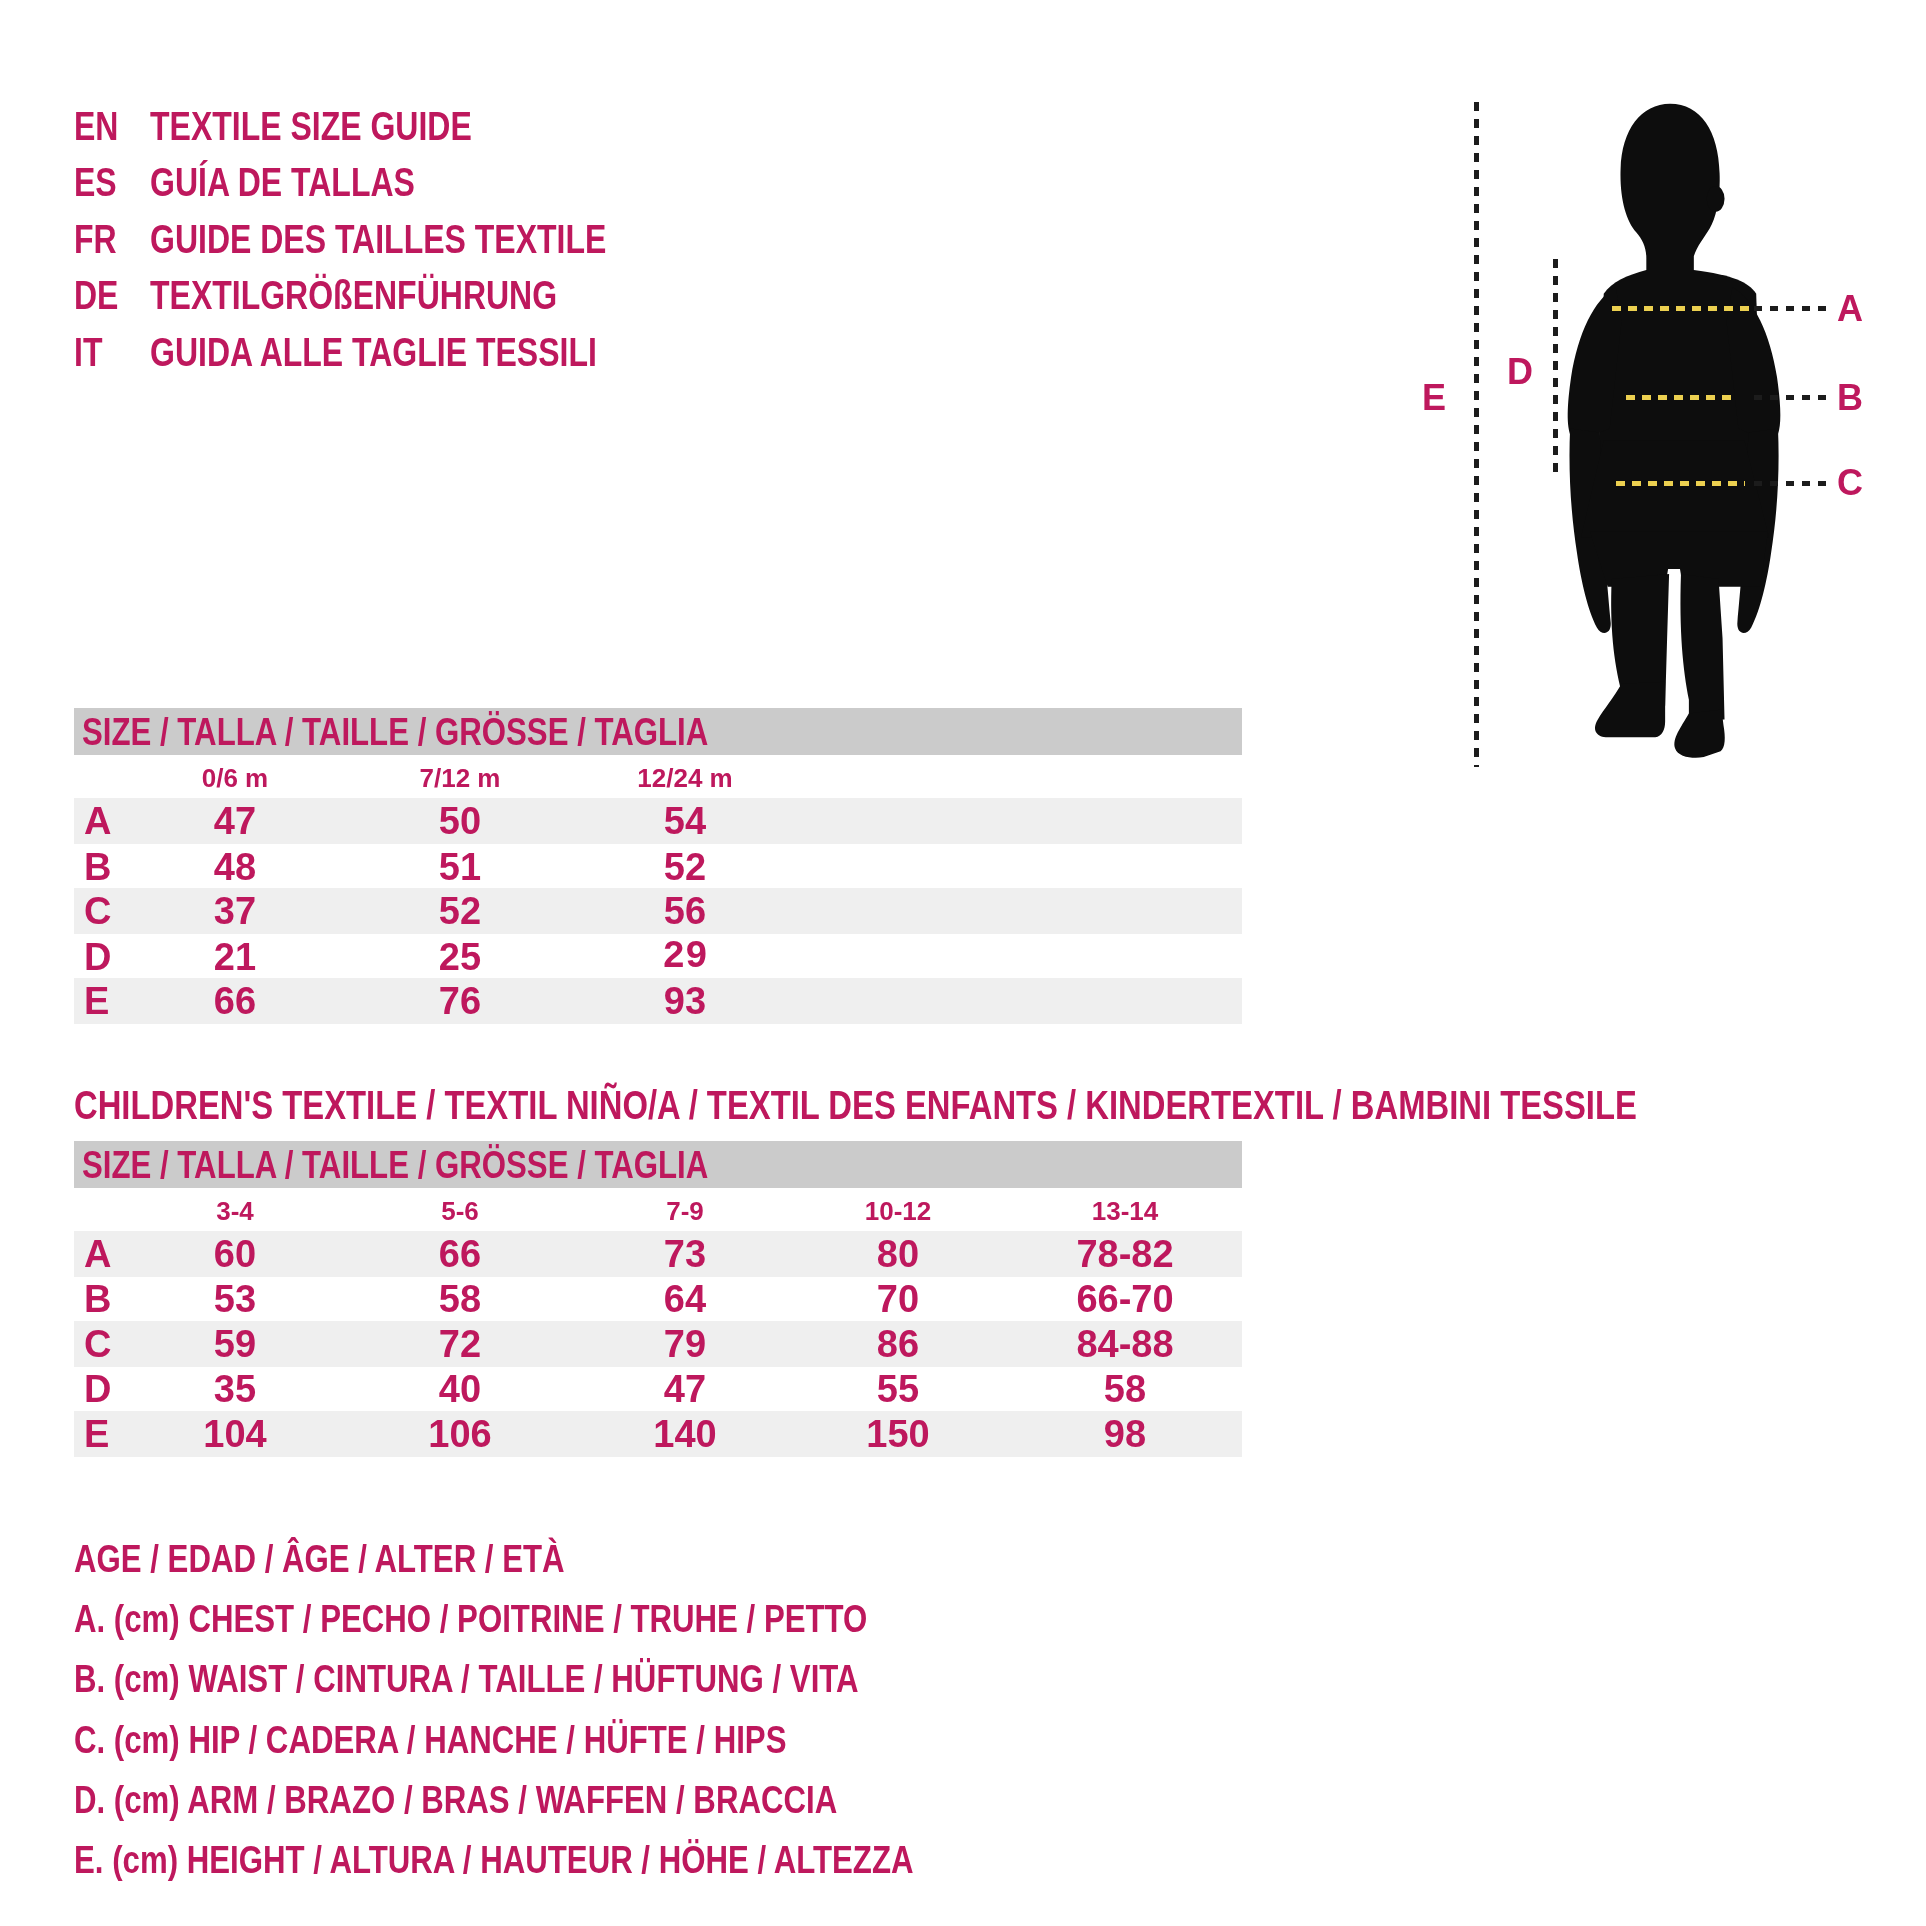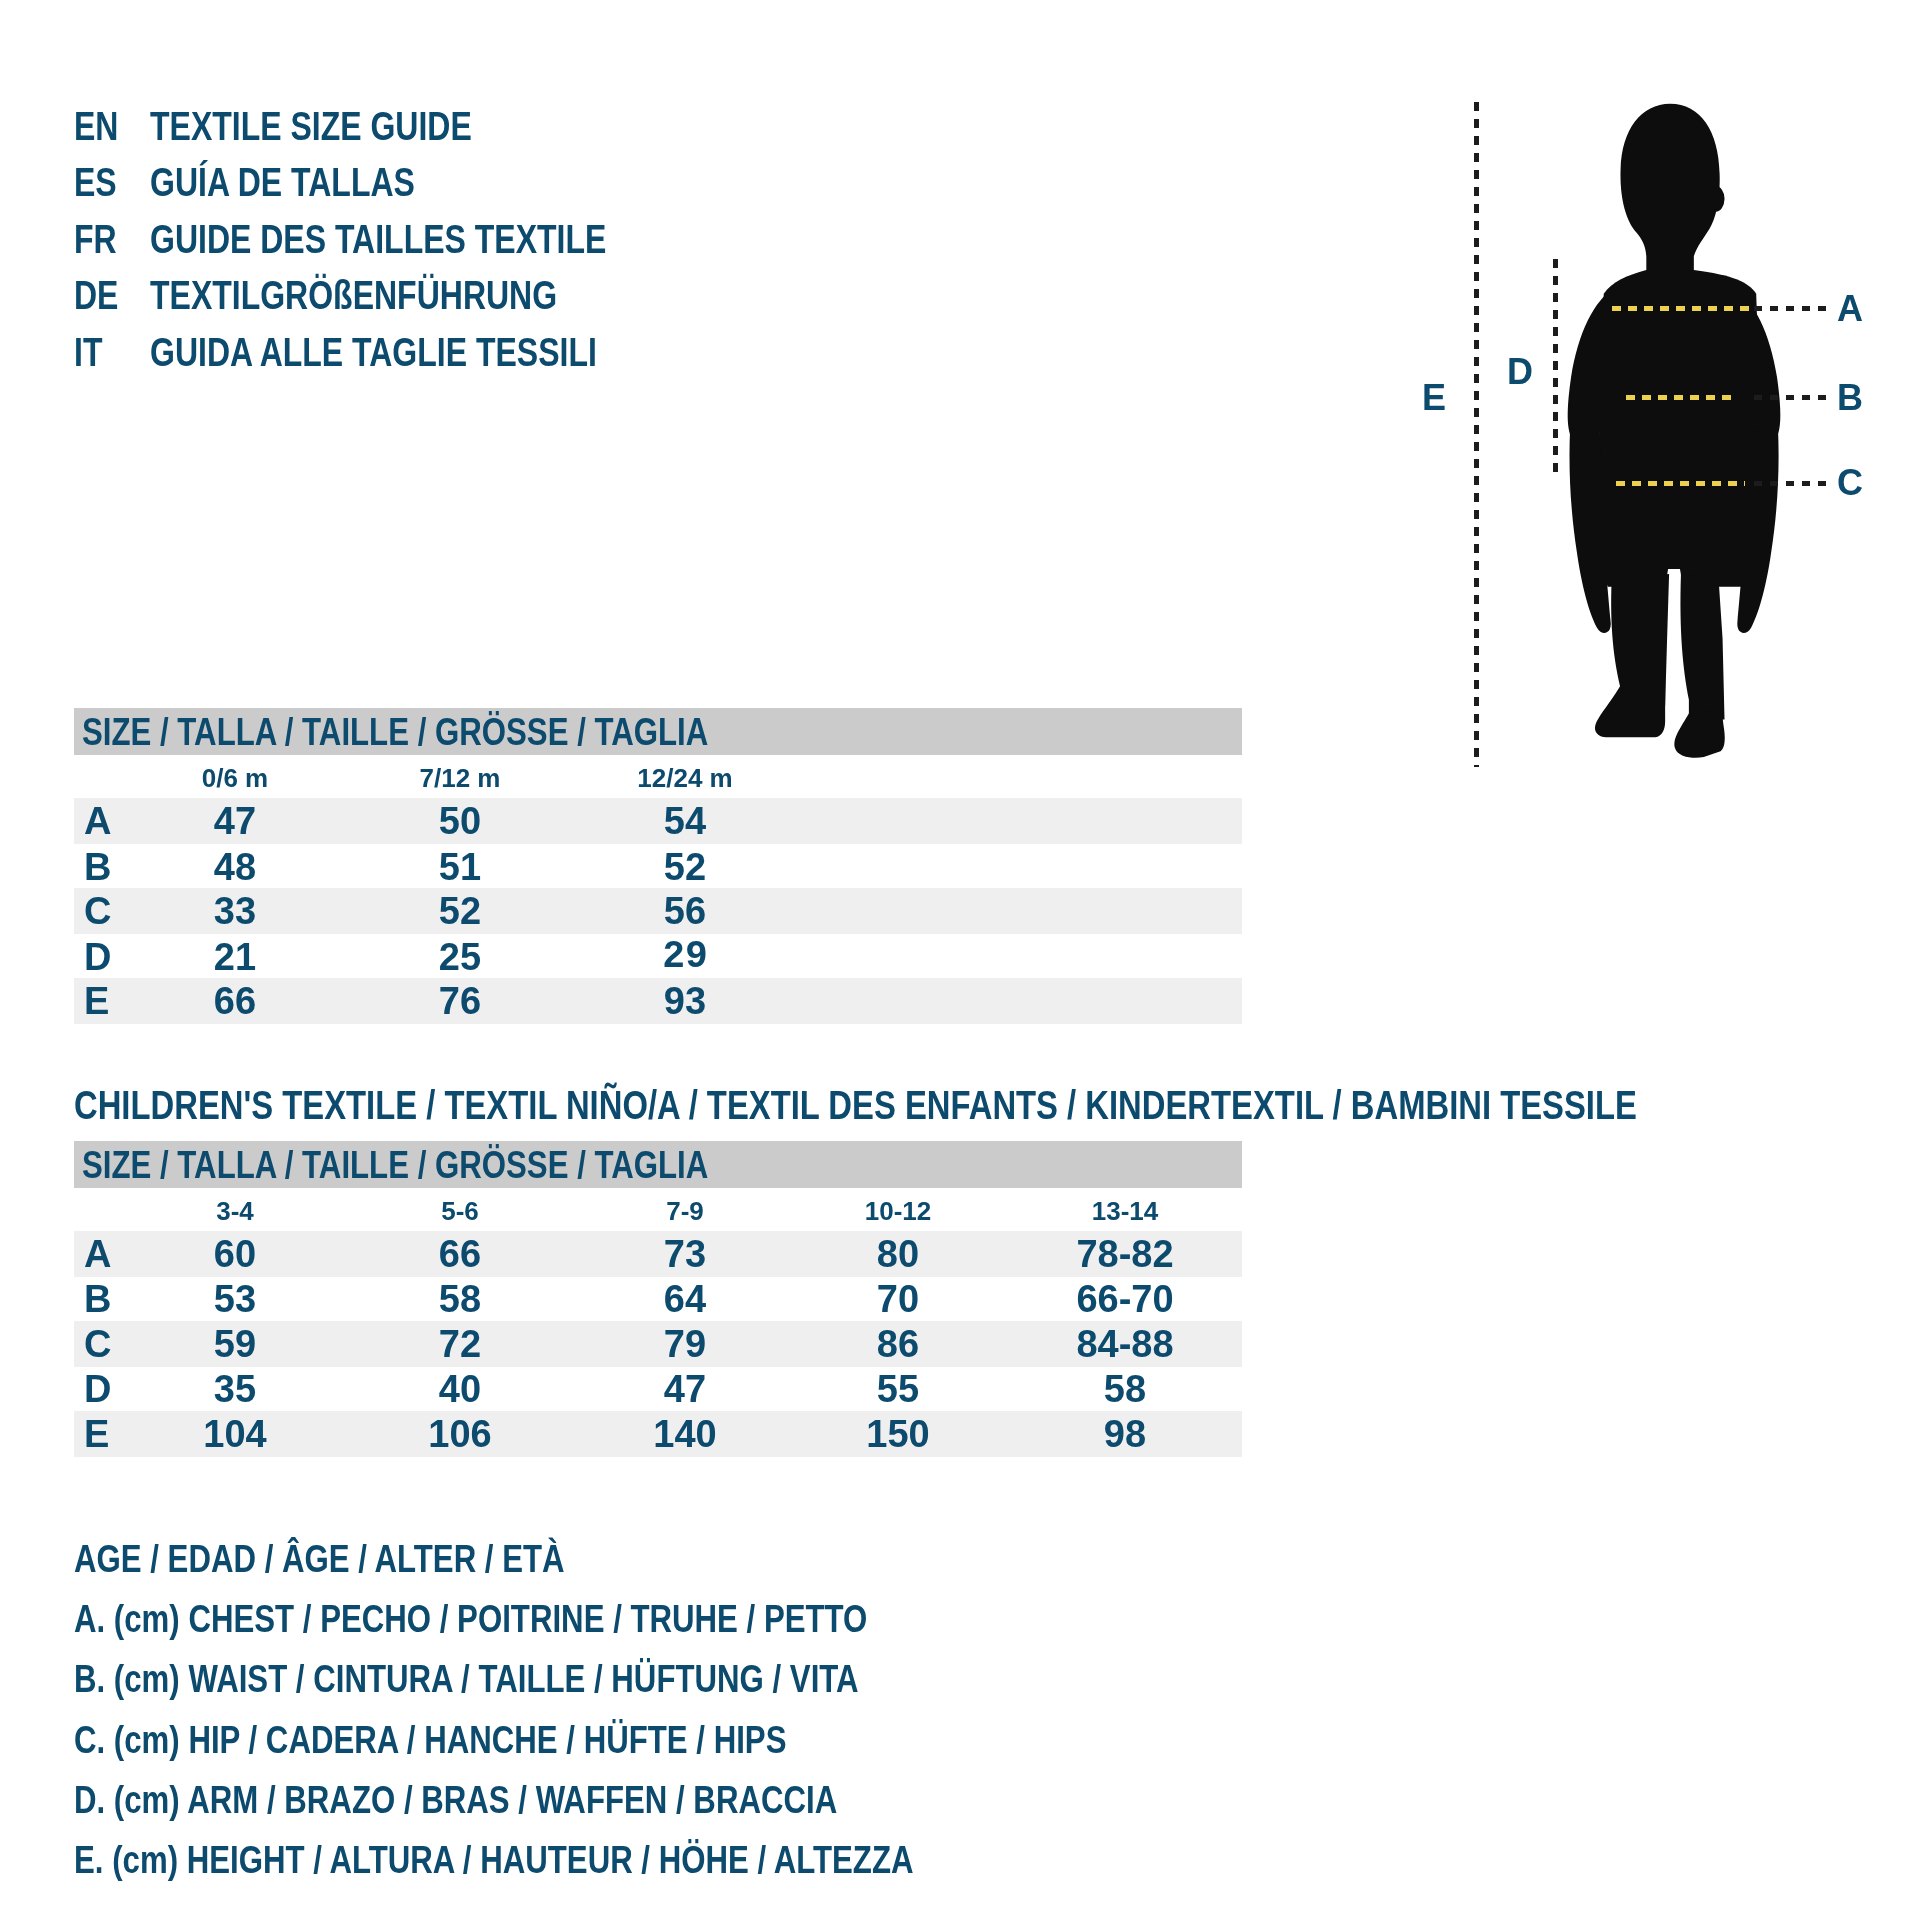--- a/index.html
+++ b/index.html
@@ -2,21 +2,21 @@
 <html><head>
 <meta charset="utf-8">
 <style>
   * { margin: 0; padding: 0; box-sizing: border-box; }
   html,body { background:#ffffff; }
   #page {
     position: relative;
     width: 1927px; height: 1927px;
     background: #ffffff;
     font-family: "Liberation Sans", "DejaVu Sans", sans-serif;
-    color: #0c4a6e;
+    color: #be185d;
     overflow: hidden;
   }
   .cond { transform: scaleX(0.8); transform-origin: 0 50%; white-space: nowrap; display:inline-block; }
 
   
   .lang-row { position:absolute; left:74px; height:46px; line-height:46px; font-size:40px; font-weight:700; }
   .lang-code { position:absolute; left:0; top:0; }
   .lang-label { position:absolute; left:76px; top:0; }
 
   
@@ -133,21 +133,21 @@
     <span class="t-cell" style="left:611px;">54</span>
   </div>
   <div class="t-row" style="top:844px;">
     <span class="t-row-label">B</span>
     <span class="t-cell" style="left:161px;">48</span>
     <span class="t-cell" style="left:386px;">51</span>
     <span class="t-cell" style="left:611px;">52</span>
   </div>
   <div class="t-row stripe" style="top:888px;">
     <span class="t-row-label">C</span>
-    <span class="t-cell" style="left:161px;">33</span>
+    <span class="t-cell" style="left:161px;">37</span>
     <span class="t-cell" style="left:386px;">52</span>
     <span class="t-cell" style="left:611px;">56</span>
   </div>
   <div class="t-row" style="top:934px;">
     <span class="t-row-label">D</span>
     <span class="t-cell" style="left:161px;">21</span>
     <span class="t-cell" style="left:386px;">25</span>
     <span class="t-cell" style="left:611px;font-family:Liberation Mono, monospace;">29</span>
   </div>
   <div class="t-row stripe" style="top:978px;">

